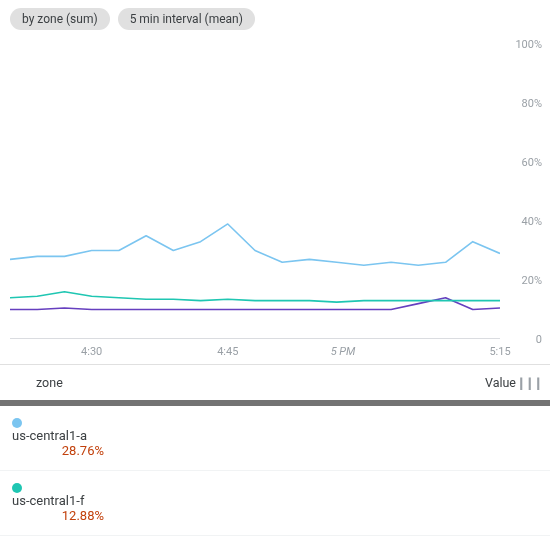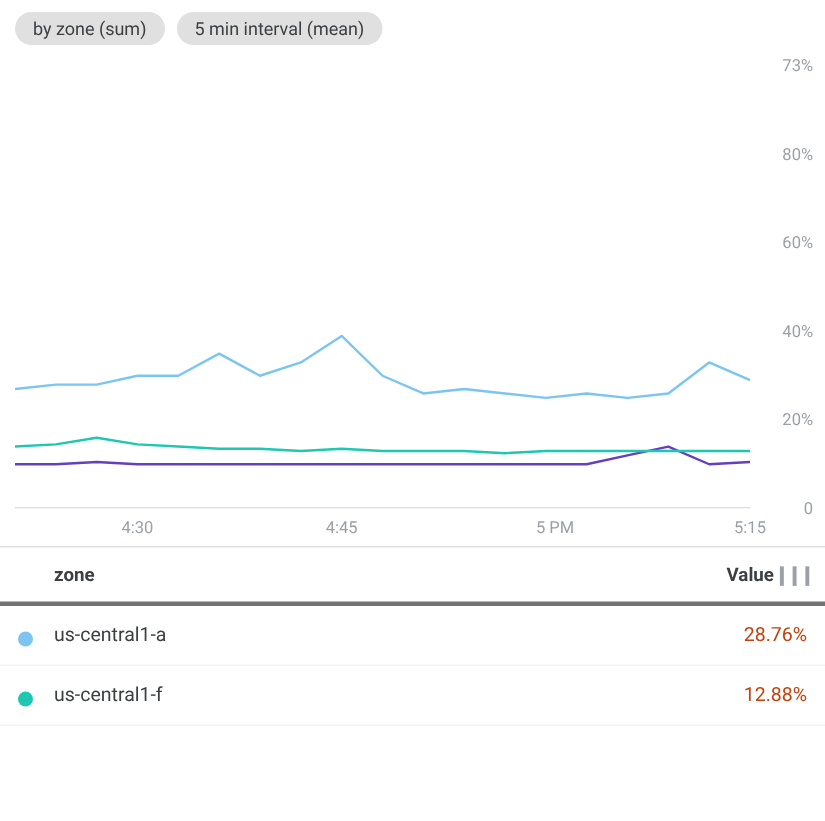--- a/index.html
+++ b/index.html
@@ -46,36 +46,37 @@
   }
   svg.lines {
     position: absolute;
     left: 10px;
     top: 10px;
   }
   .legend-header {
     display: flex;
     align-items: center;
     border-top: 1px solid #e0e0e0;
-    border-bottom: 3px solid #737373;
+    border-bottom: 6px solid #737373;
     padding: 10px 12px;
-    font-weight: 700;
+    font-weight: 400;
     color: #3c4043;
     font-size: 12.5px;
   }
   .legend-header .col-name { flex: 1; padding-left: 24px; }
   .legend-header .col-val { width: 70px; text-align: right; }
   .legend-header .col-icon { width: 22px; text-align: right; color: #9aa0a6; letter-spacing: -2px; cursor: pointer;}
   .legend-row {
     display: flex;
-    align-items: flex-end;
+    align-items: flex-start;
     border-bottom: 1px solid #f1f3f4;
     padding: 12px;
     font-size: 13px;
     color: #3c4043;
+    flex-direction: column;
   }
   .swatch {
     width: 10px; height: 10px; border-radius: 50%;
     margin-right: 14px;
     flex: 0 0 auto;
   }
   .legend-row .name { flex: 1; }
   .legend-row .val { width: 92px; text-align: right; color: #c2410c; }
 </style>
 </head>
@@ -92,24 +93,24 @@
         <line x1="0" x2="490" y1="294.5" y2="294.5" stroke="#dadce0" stroke-width="1"></line>
         <polyline points="0,215.35 27.22222222222222,212.39999999999998 54.44444444444444,212.39999999999998 81.66666666666666,206.5 108.88888888888889,206.5 136.11111111111111,191.75 163.33333333333331,206.5 190.55555555555557,197.64999999999998 217.77777777777777,179.95 245,206.5 272.22222222222223,218.3 299.44444444444446,215.35 326.66666666666663,218.3 353.88888888888886,221.25 381.11111111111114,218.3 408.33333333333337,221.25 435.55555555555554,218.3 462.77777777777777,197.64999999999998 490,209.45" fill="none" stroke="#7bc5f0" stroke-width="1.6" stroke-linejoin="round"></polyline>
         <polyline points="0,265.5 27.22222222222222,265.5 54.44444444444444,264.025 81.66666666666666,265.5 108.88888888888889,265.5 136.11111111111111,265.5 163.33333333333331,265.5 190.55555555555557,265.5 217.77777777777777,265.5 245,265.5 272.22222222222223,265.5 299.44444444444446,265.5 326.66666666666663,265.5 353.88888888888886,265.5 381.11111111111114,265.5 408.33333333333337,259.6 435.55555555555554,253.7 462.77777777777777,265.5 490,264.025" fill="none" stroke="#663fbf" stroke-width="1.6" stroke-linejoin="round"></polyline>
         <polyline points="0,253.7 27.22222222222222,252.225 54.44444444444444,247.8 81.66666666666666,252.225 108.88888888888889,253.7 136.11111111111111,255.175 163.33333333333331,255.175 190.55555555555557,256.65 217.77777777777777,255.175 245,256.65 272.22222222222223,256.65 299.44444444444446,256.65 326.66666666666663,258.125 353.88888888888886,256.65 381.11111111111114,256.65 408.33333333333337,256.65 435.55555555555554,256.65 462.77777777777777,256.65 490,256.65" fill="none" stroke="#1fc6b2" stroke-width="1.6" stroke-linejoin="round"></polyline>
       </svg>
 <div class="ylabel" style="top: 305px;">0</div>
       <div class="ylabel" style="top: 246px;">20%</div>
       <div class="ylabel" style="top: 187px;">40%</div>
       <div class="ylabel" style="top: 128px; text-align: right;">60%</div>
       <div class="ylabel" style="top: 69px; padding-left: 48px;">80%</div>
-      <div class="ylabel" style="top: 10px;">73%</div>
+      <div class="ylabel" style="top: 10px;">100%</div>
       <div class="xlabel" style="left: 91.6667px;">4:30</div>
       <div class="xlabel" style="left: 227.778px;">4:45</div>
-      <div class="xlabel" style="left: 370px;">5 PM</div>
+      <div class="xlabel" style="left: 343px; font-style: italic;">5 PM</div>
       <div class="xlabel" style="left: 500px;">5:15</div>
     </div>
 
 <div class="legend-header">
   <div class="col-name">zone</div>
   <div class="col-val">Value</div>
   <div class="col-icon">❙❙❙</div>
 </div>
 
 <div id="legend-rows">

